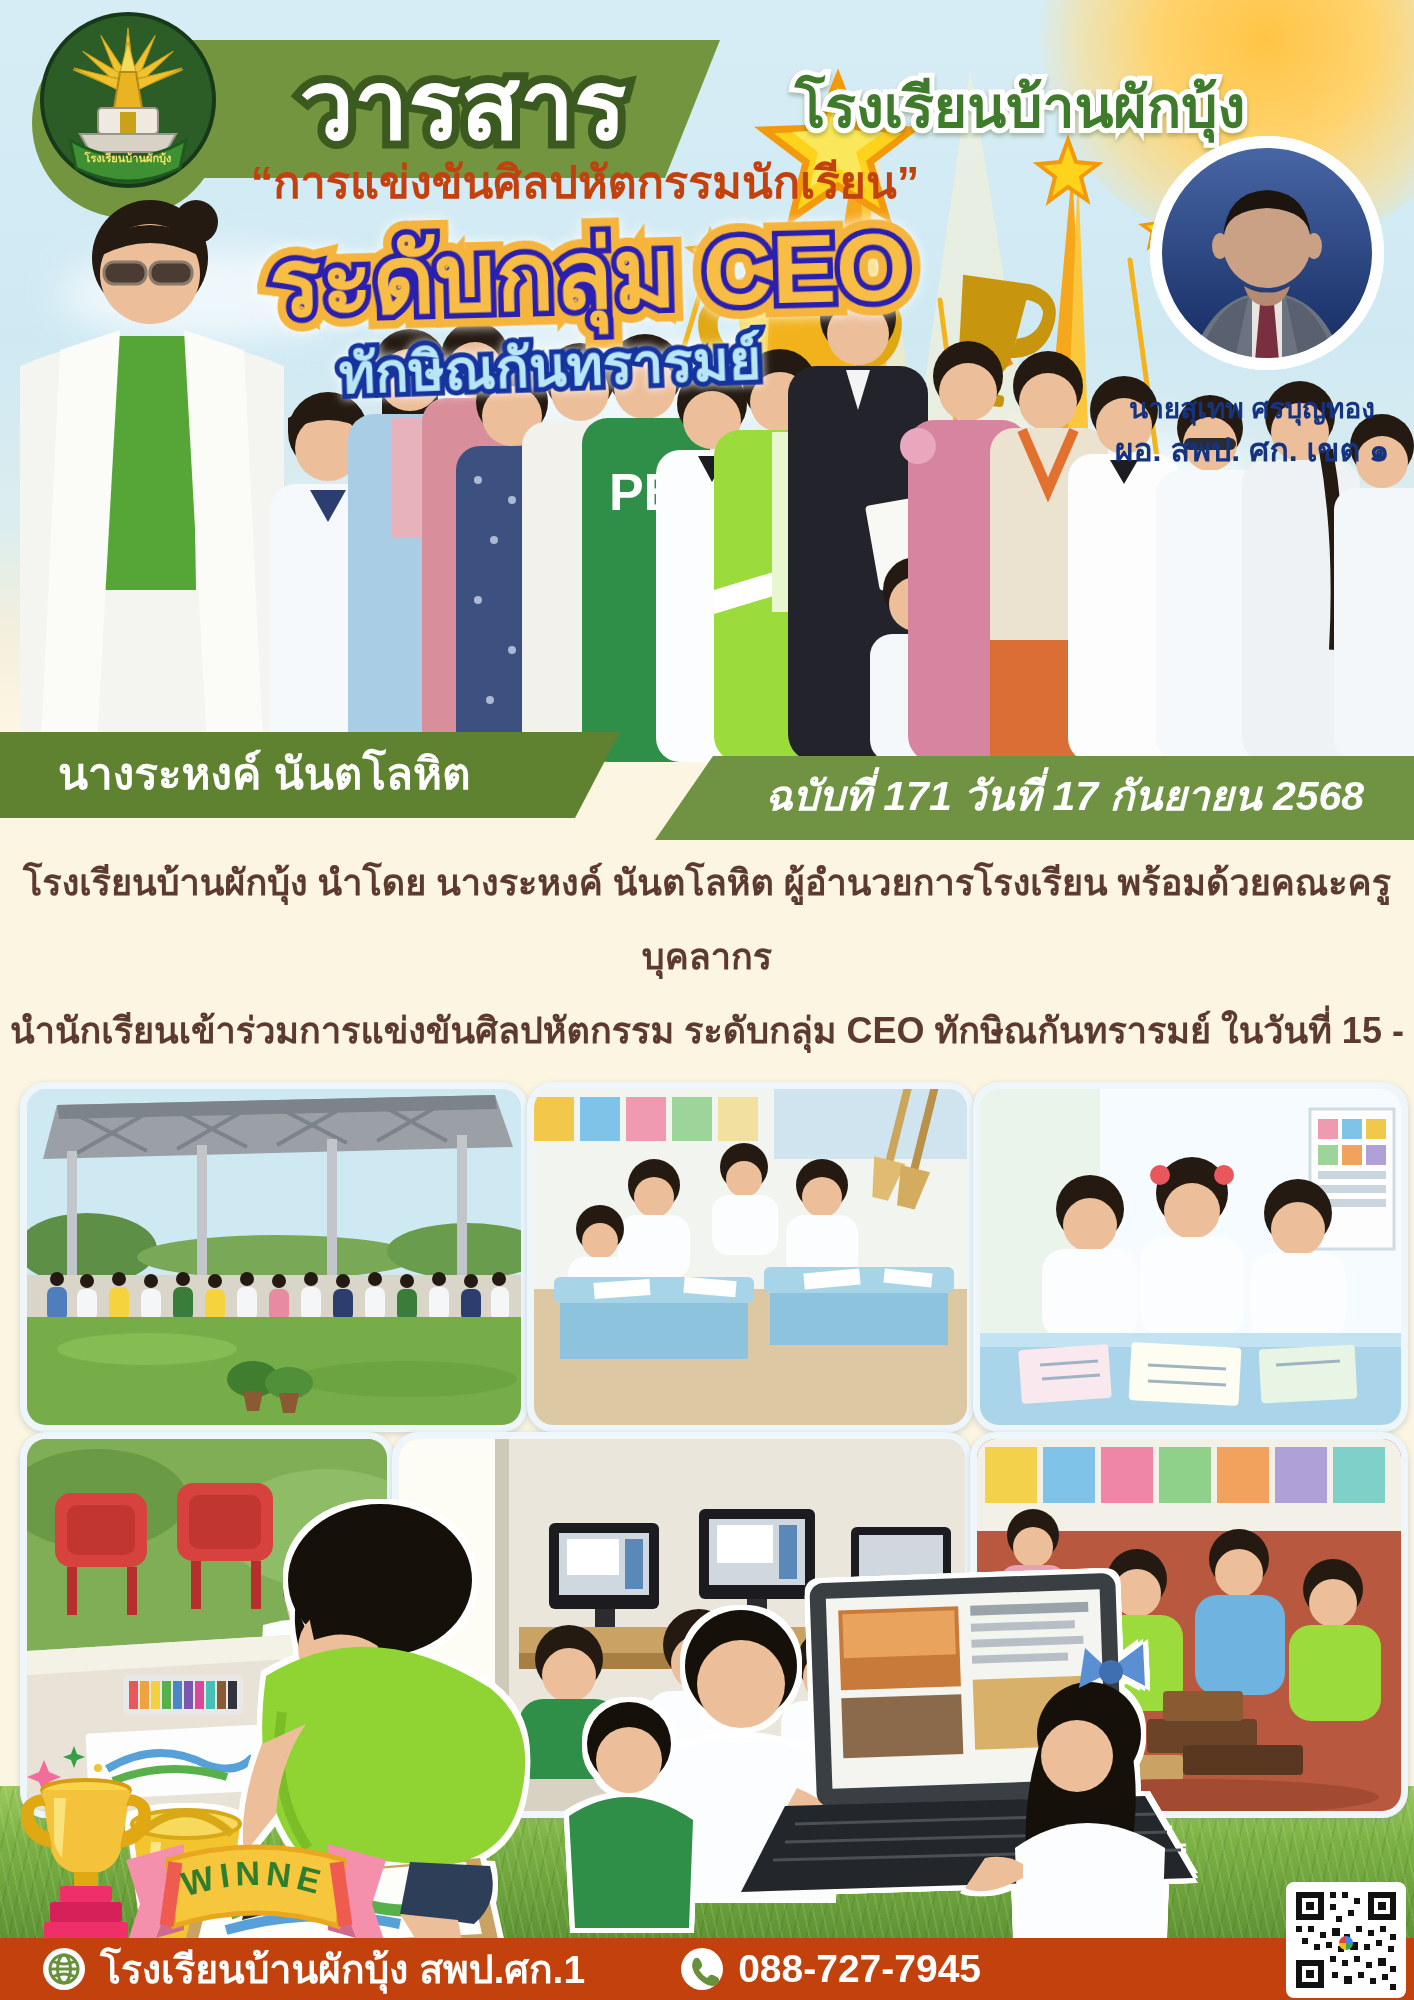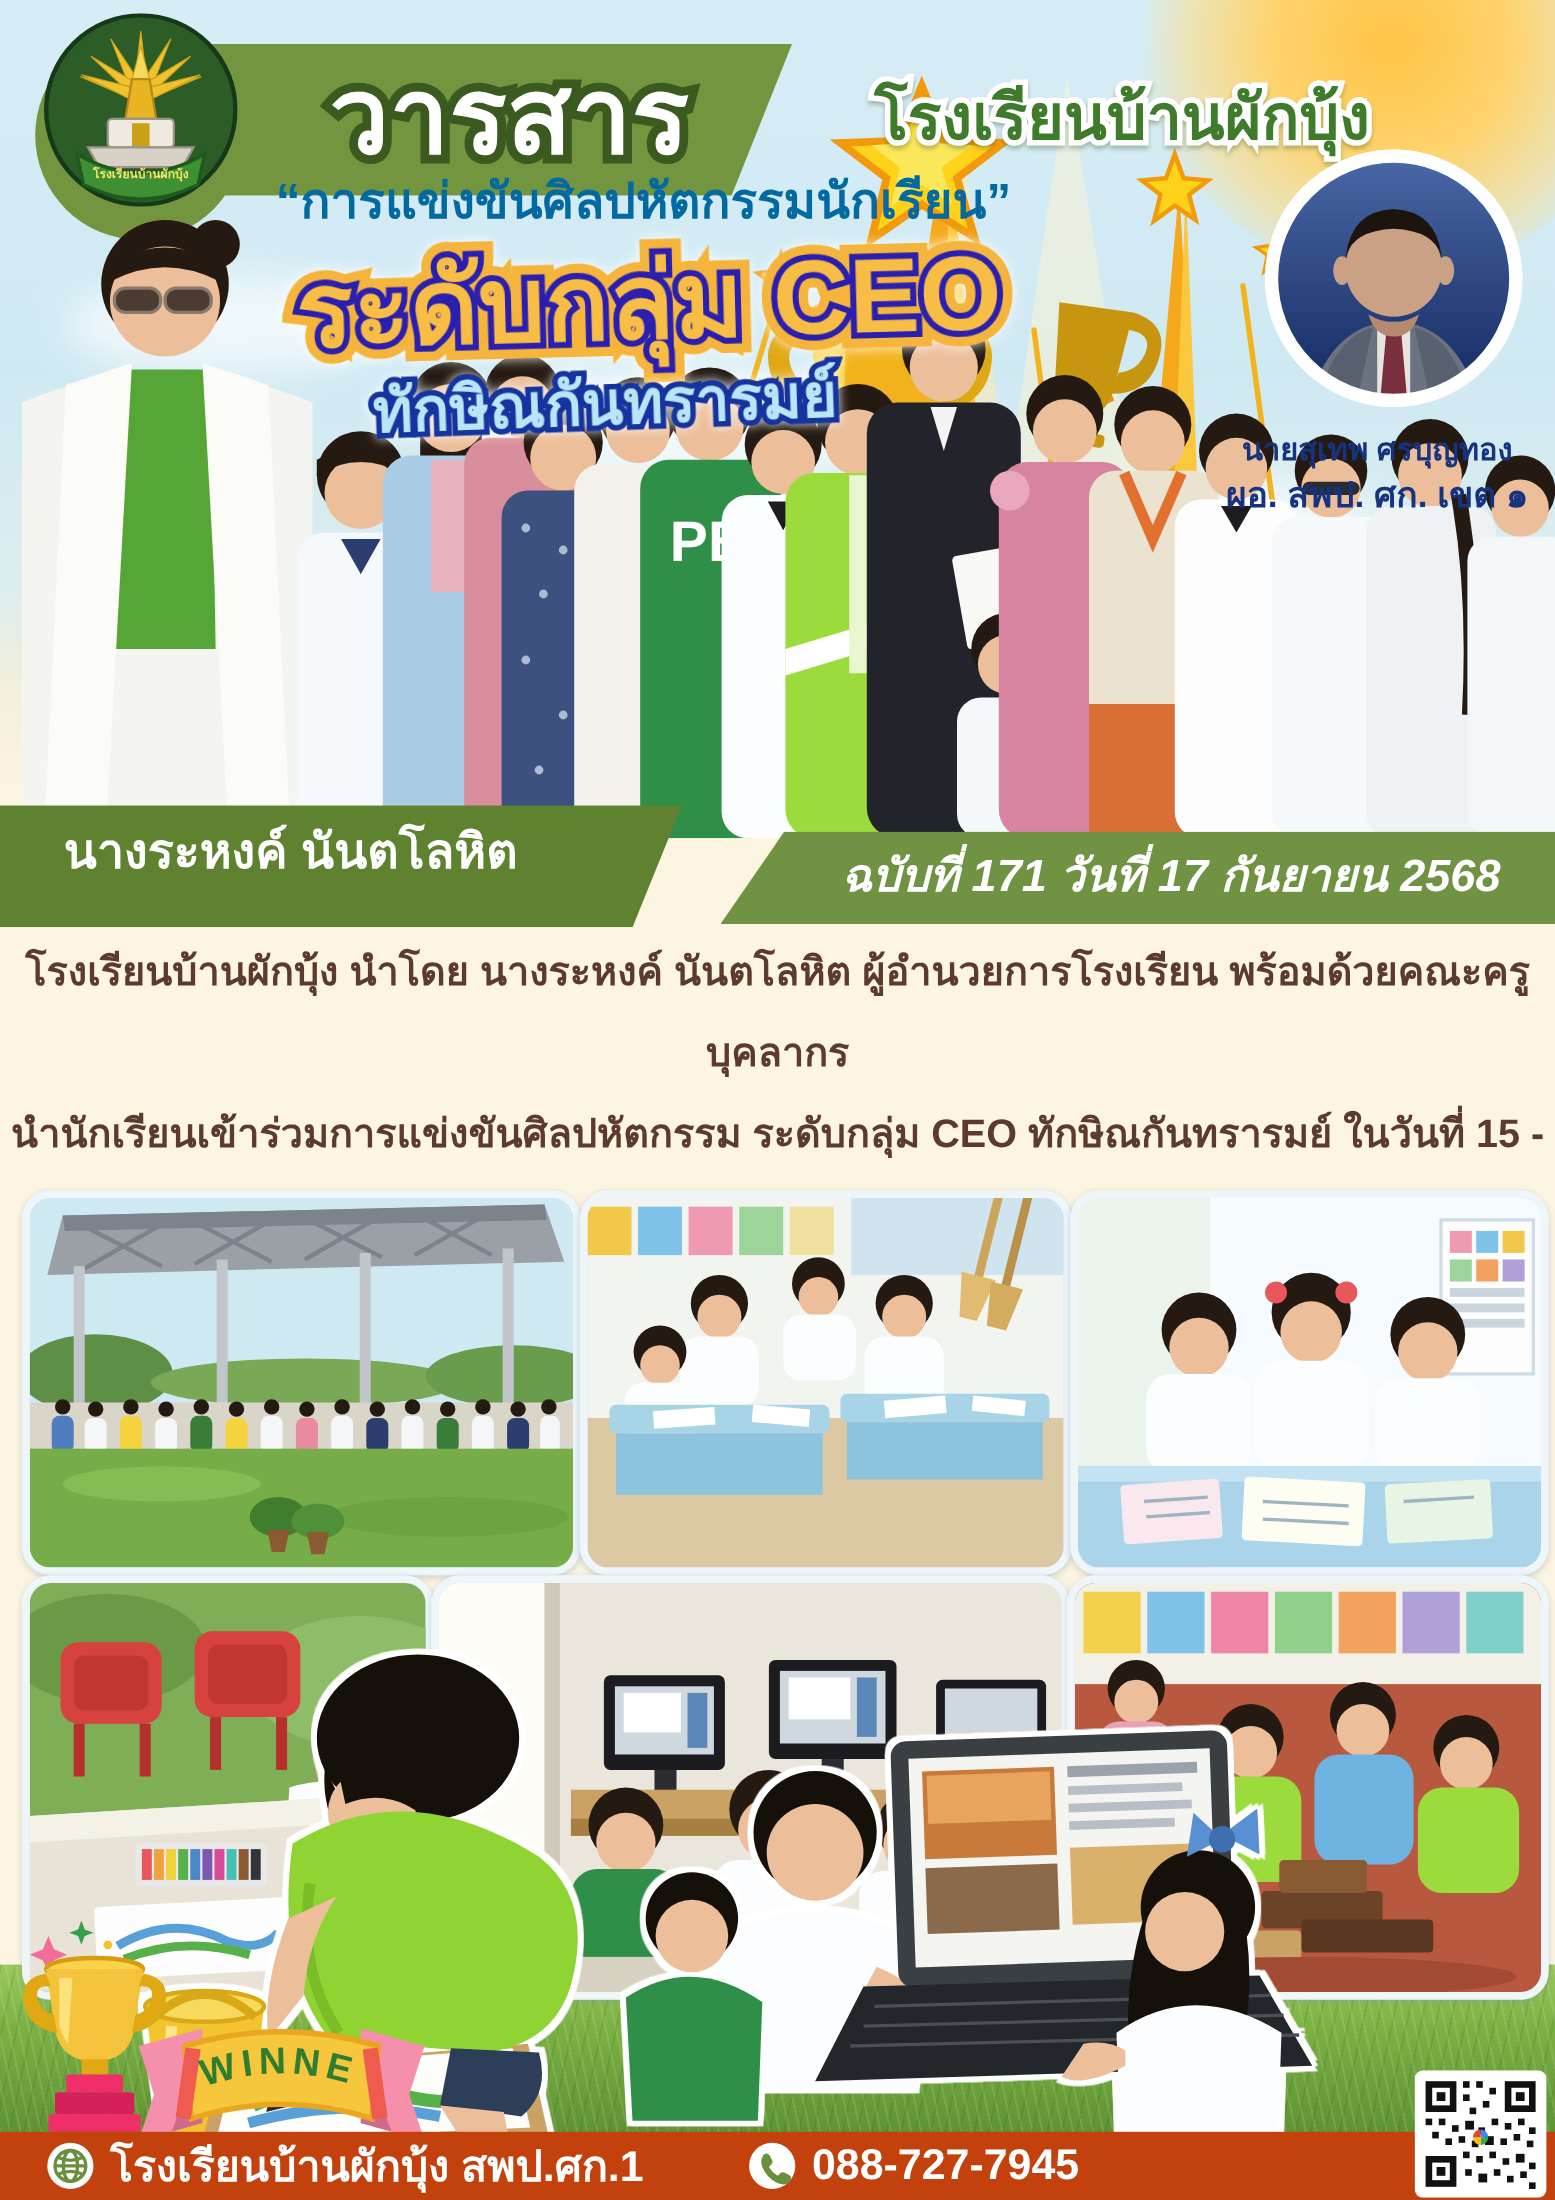--- a/index.html
+++ b/index.html
@@ -26,21 +26,21 @@
   .masthead-text{position:absolute;left:228px;top:36px;width:470px;height:140px;z-index:5;
     font-size:97px;font-weight:800;text-align:center;line-height:140px;}
   .masthead-text .l1{-webkit-text-stroke:16px #3a5a1f;color:#3a5a1f;}
   .masthead-text .l2{color:#ffffff;}
   .school-name{position:absolute;left:700px;top:52px;width:640px;height:110px;z-index:5;
     font-size:57px;font-weight:800;text-align:center;line-height:110px;filter:drop-shadow(0 3px 2px rgba(60,90,30,.35));}
   .school-name .l1{-webkit-text-stroke:10px #ffffff;color:#ffffff;}
   .school-name .l2{color:#3e7c2b;}
 
   .tagline{position:absolute;left:0;top:146px;width:1170px;z-index:6;text-align:center;
-    font-size:45px;font-weight:800;color:#0369a1;}
+    font-size:45px;font-weight:800;color:#c2410c;}
 
   .event-title{position:absolute;left:0;top:200px;width:1180px;z-index:7;justify-items:center;
     font-size:96px;font-weight:800;line-height:150px;transform:rotate(-1.5deg);
     filter:drop-shadow(0 0 6px rgba(255,255,255,.9));}
   .event-title .l1{-webkit-text-stroke:28px #f5b53c;color:#f5b53c;}
   .event-title .l2{-webkit-text-stroke:11px #2a1fae;color:#2a1fae;}
   .event-title .l3{color:#f8bd45;}
   .event-sub{position:absolute;left:0;top:322px;width:1100px;z-index:7;justify-items:center;
     font-size:55px;font-weight:800;line-height:90px;transform:rotate(-2deg);
     filter:drop-shadow(0 0 5px rgba(255,255,255,.9));}
@@ -53,21 +53,21 @@
     font-size:28px;font-weight:800;color:#16337f;}
   .director-title{position:absolute;left:1090px;top:424px;width:324px;z-index:6;text-align:center;
     font-size:32px;font-weight:800;color:#16337f;}
 
   
   .beams{position:absolute;left:640px;top:60px;width:560px;height:560px;z-index:2;}
   .trophy-hero{position:absolute;left:650px;top:250px;width:440px;height:300px;z-index:3;}
   .people{position:absolute;left:0;top:170px;width:1414px;height:592px;z-index:4;}
 
   
-  .principal-banner{position:absolute;left:0;top:732px;width:620px;height:111px;background:#5f8230;z-index:8;
+  .principal-banner{position:absolute;left:0;top:732px;width:620px;height:86px;background:#5f8230;z-index:8;
     clip-path:polygon(0 0,100% 0,calc(100% - 45px) 100%,0 100%);}
   .principal-name{position:absolute;left:58px;top:6px;font-size:44px;font-weight:800;color:#fff;white-space:nowrap;}
   .principal-title{position:absolute;left:120px;top:60px;font-size:29px;font-weight:700;color:#fff;white-space:nowrap;}
   .issue-banner{position:absolute;left:655px;top:756px;width:759px;height:84px;background:#6f9243;z-index:8;
     clip-path:polygon(58px 0,100% 0,100% 100%,0 100%);}
   .issue-text{position:absolute;left:60px;right:0;top:0;height:84px;line-height:80px;text-align:center;
     font-size:41px;font-weight:700;color:#fff;white-space:nowrap;font-style:italic;}
 
   
   .article{position:absolute;left:0;top:846px;width:1414px;z-index:2;text-align:center;}

